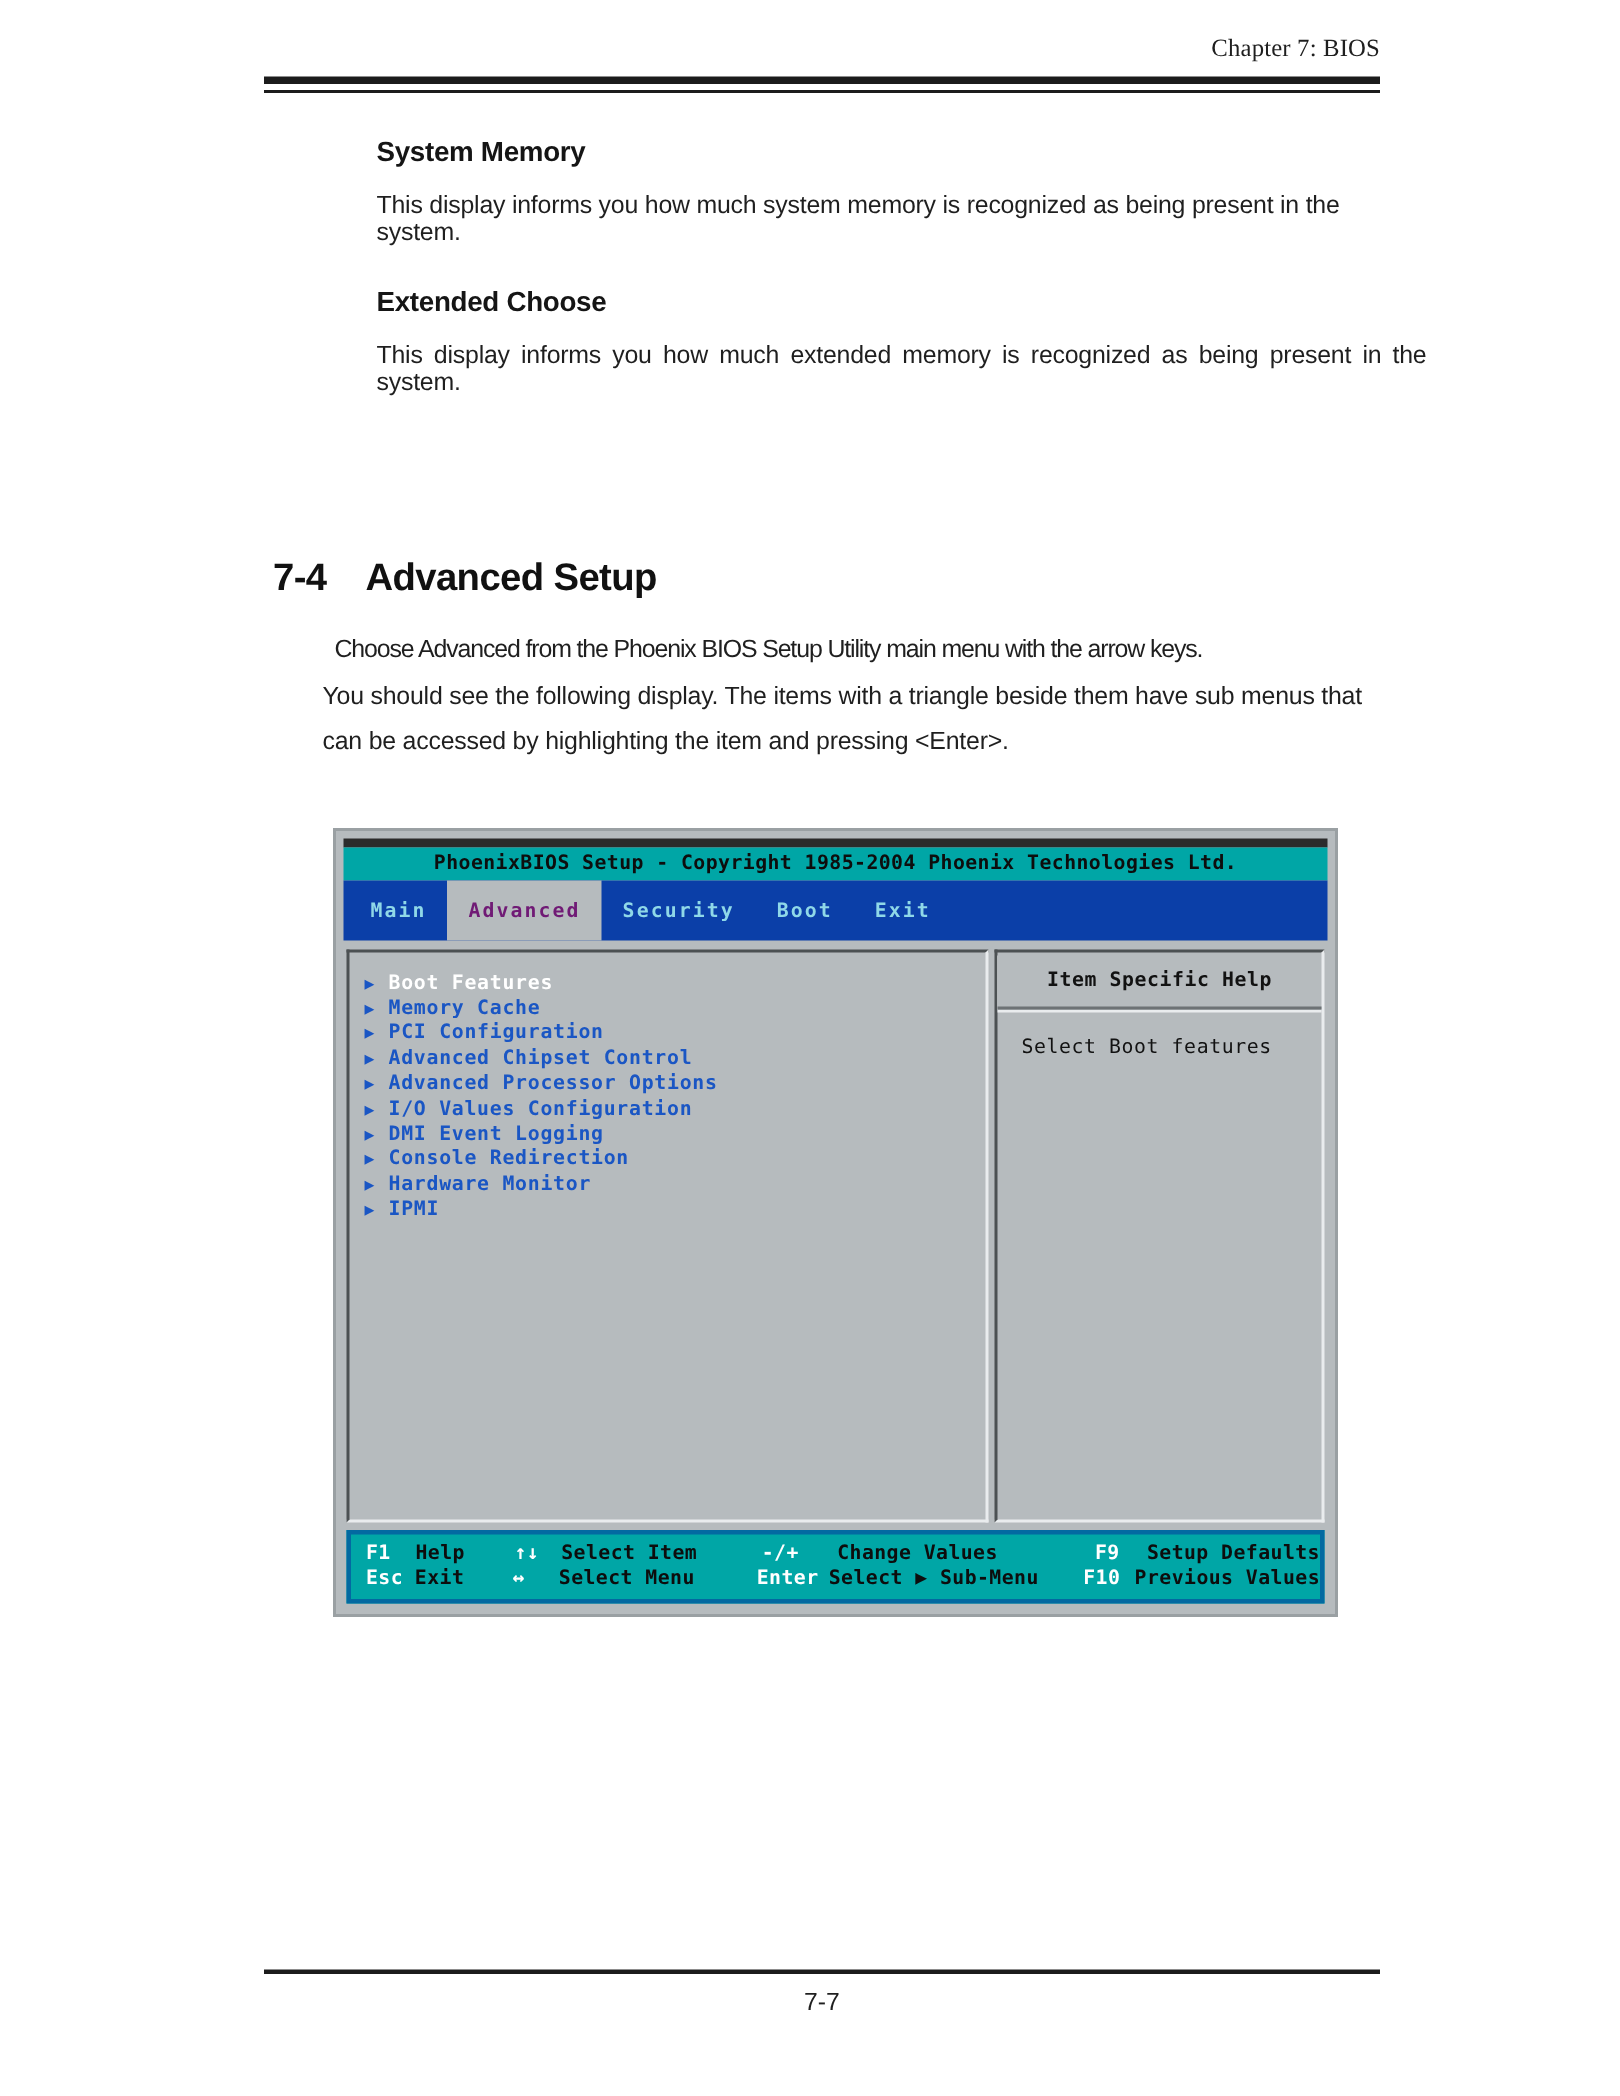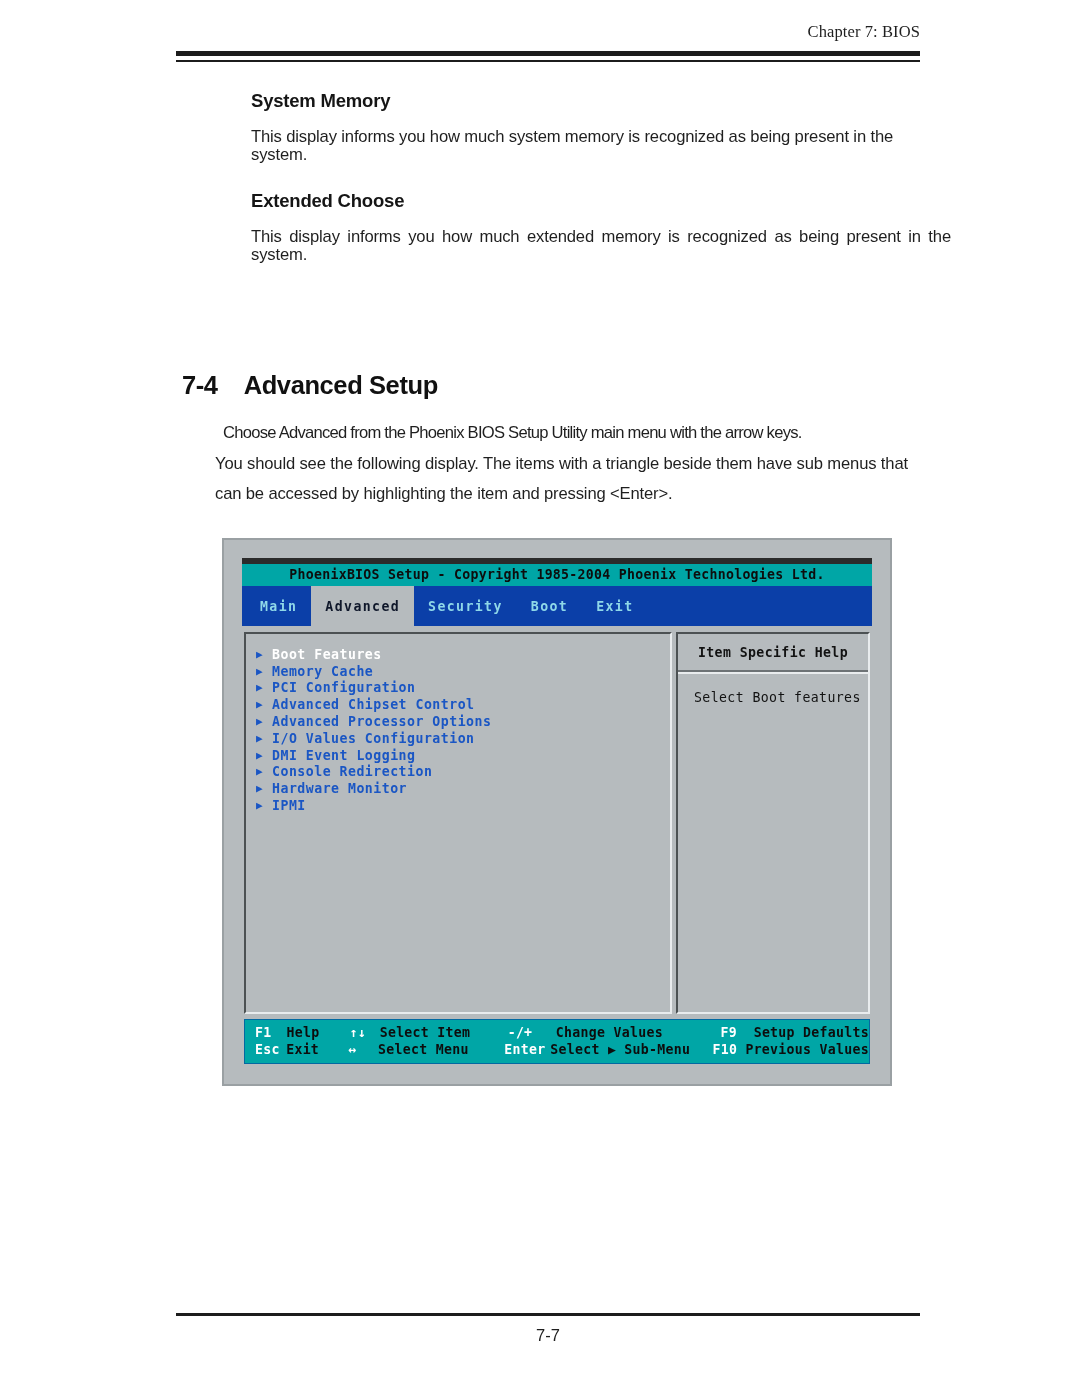--- a/index.html
+++ b/index.html
@@ -92,27 +92,27 @@
   .section-par .tight {
     display: block;
     letter-spacing: -0.75px;
     text-indent: 8px;
   }
 
   
   .bios {
     position: absolute;
     left: 222px;
-    top: 538px;
+    top: 552px;
     width: 670px;
     background: #b6bbbe;
     border: 2px solid #9aa0a3;
     box-sizing: border-box;
     font-family: "DejaVu Sans Mono", "Liberation Mono", monospace;
-    padding: 16px;
+    padding: 3px;
   }
   .bios-topedge {
     height: 6px;
     background: #2b2b2b;
     margin: 2px 2px 0 2px;
   }
   .bios-titlebar {
     background: #00a6a6;
     color: #0d0d0d;
     font-size: 13.2px;
@@ -136,21 +136,21 @@
     font-weight: bold;
     letter-spacing: 1.4px;
     color: #8fd8e8;
     display: flex;
     align-items: center;
     padding: 0 14px;
   }
   .bios-tab.first { padding-left: 18px; }
   .bios-tab.active {
     background: #b6bbbe;
-    color: #0f172a;
+    color: #701a75;
   }
 
   .bios-body {
     display: flex;
     gap: 0;
     margin: 6px 4px 0 4px;
     height: 382px;
   }
   .bios-pane {
     background: #b6bbbe;
@@ -203,21 +203,21 @@
     color: #1a56c4;
     font-size: 11px;
     width: 16px;
     display: inline-block;
   }
   .menu-item.selected .label { color: #ffffff; }
 
   .bios-footer {
     background: #00a6a6;
     margin: 5px 4px 4px 4px;
-    border: 1px solid #0369a1;
+    border: 3px solid #0369a1;
     box-sizing: border-box;
     padding: 4px 0 5px 0;
     font-size: 13.2px;
     font-weight: bold;
     color: #0d0d0d;
     letter-spacing: 0.3px;
     white-space: nowrap;
   }
   .foot-row {
     display: flex;

